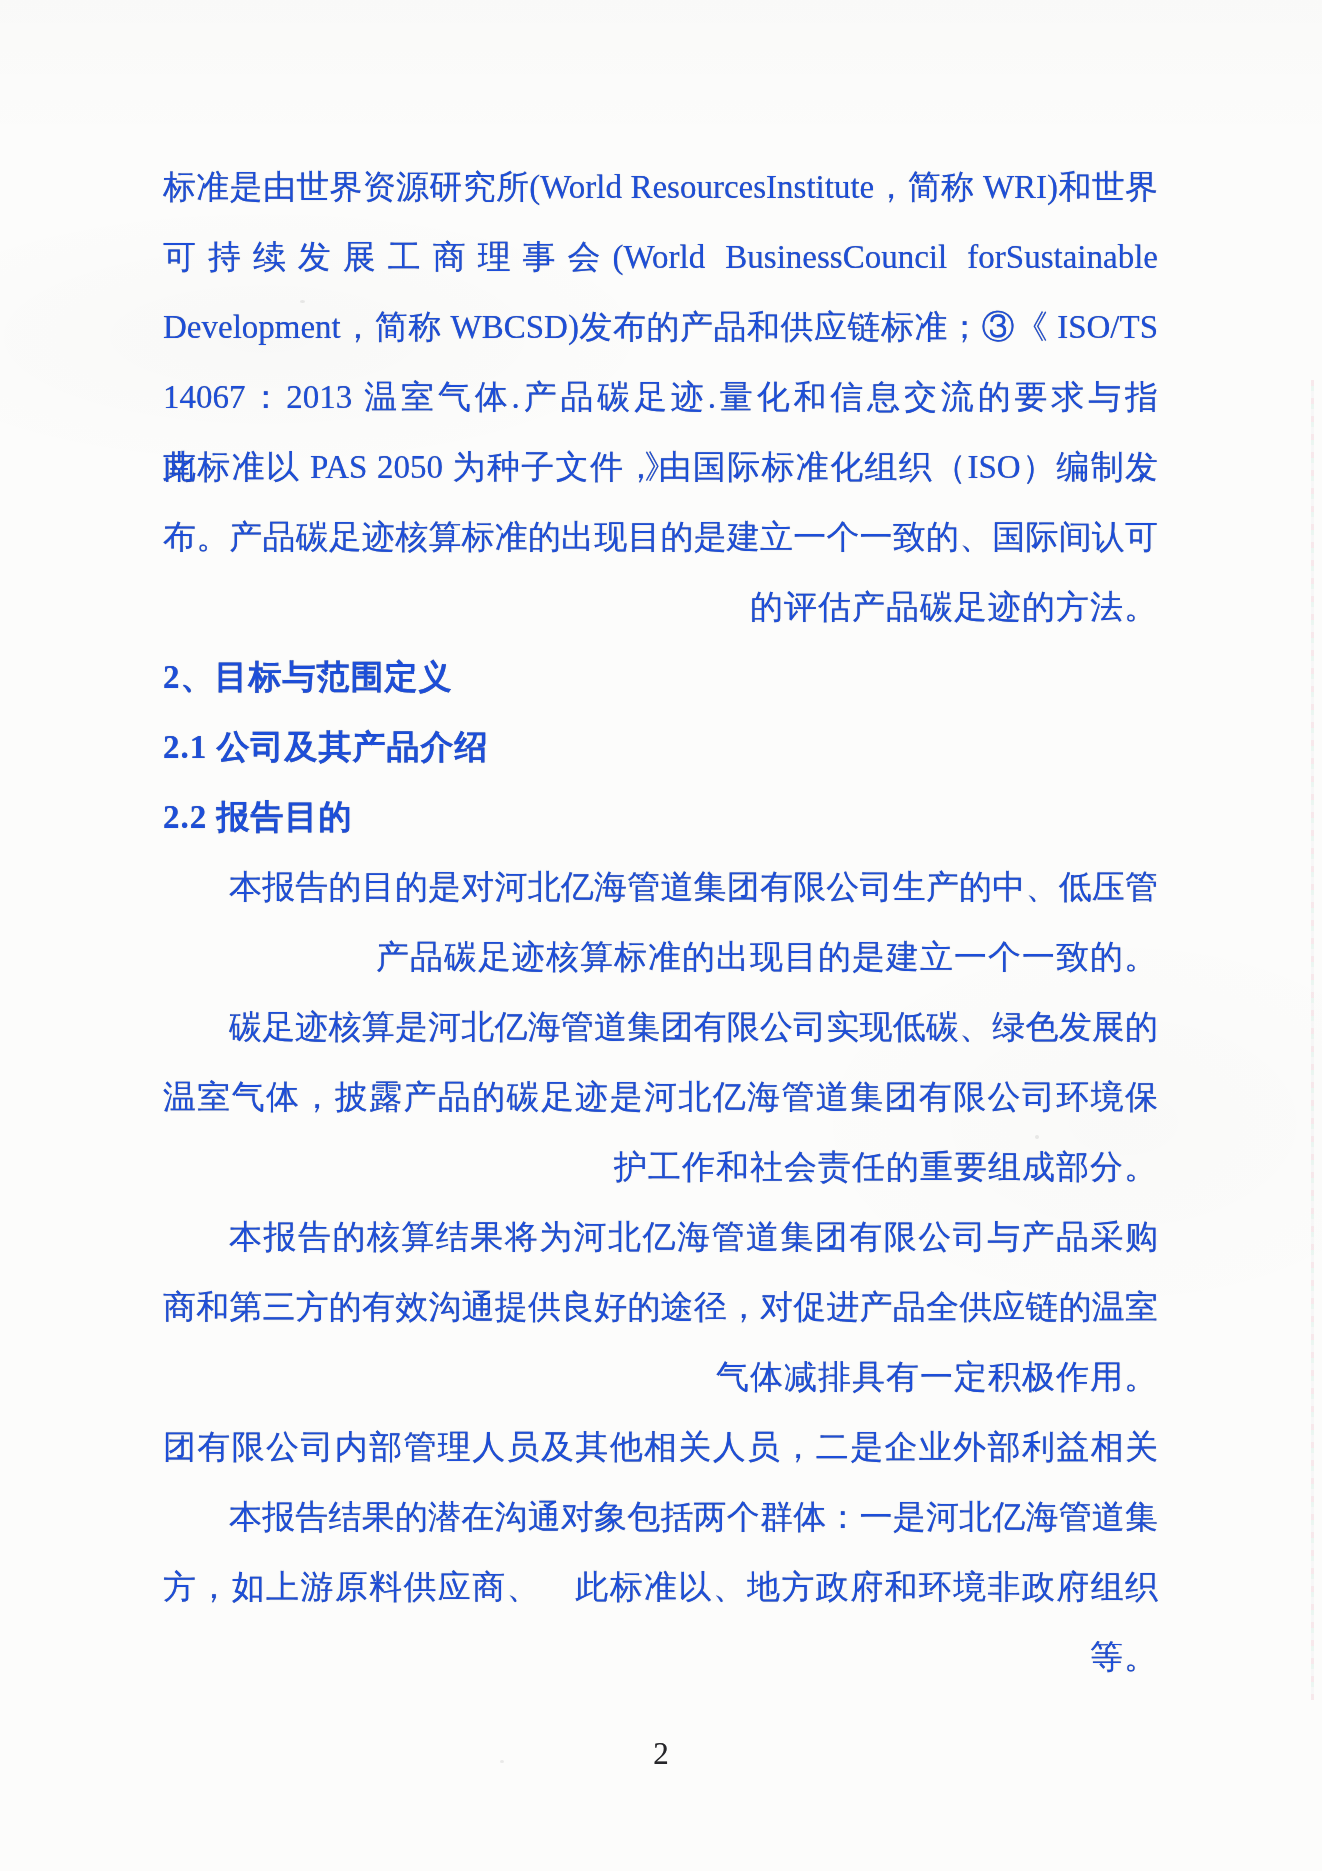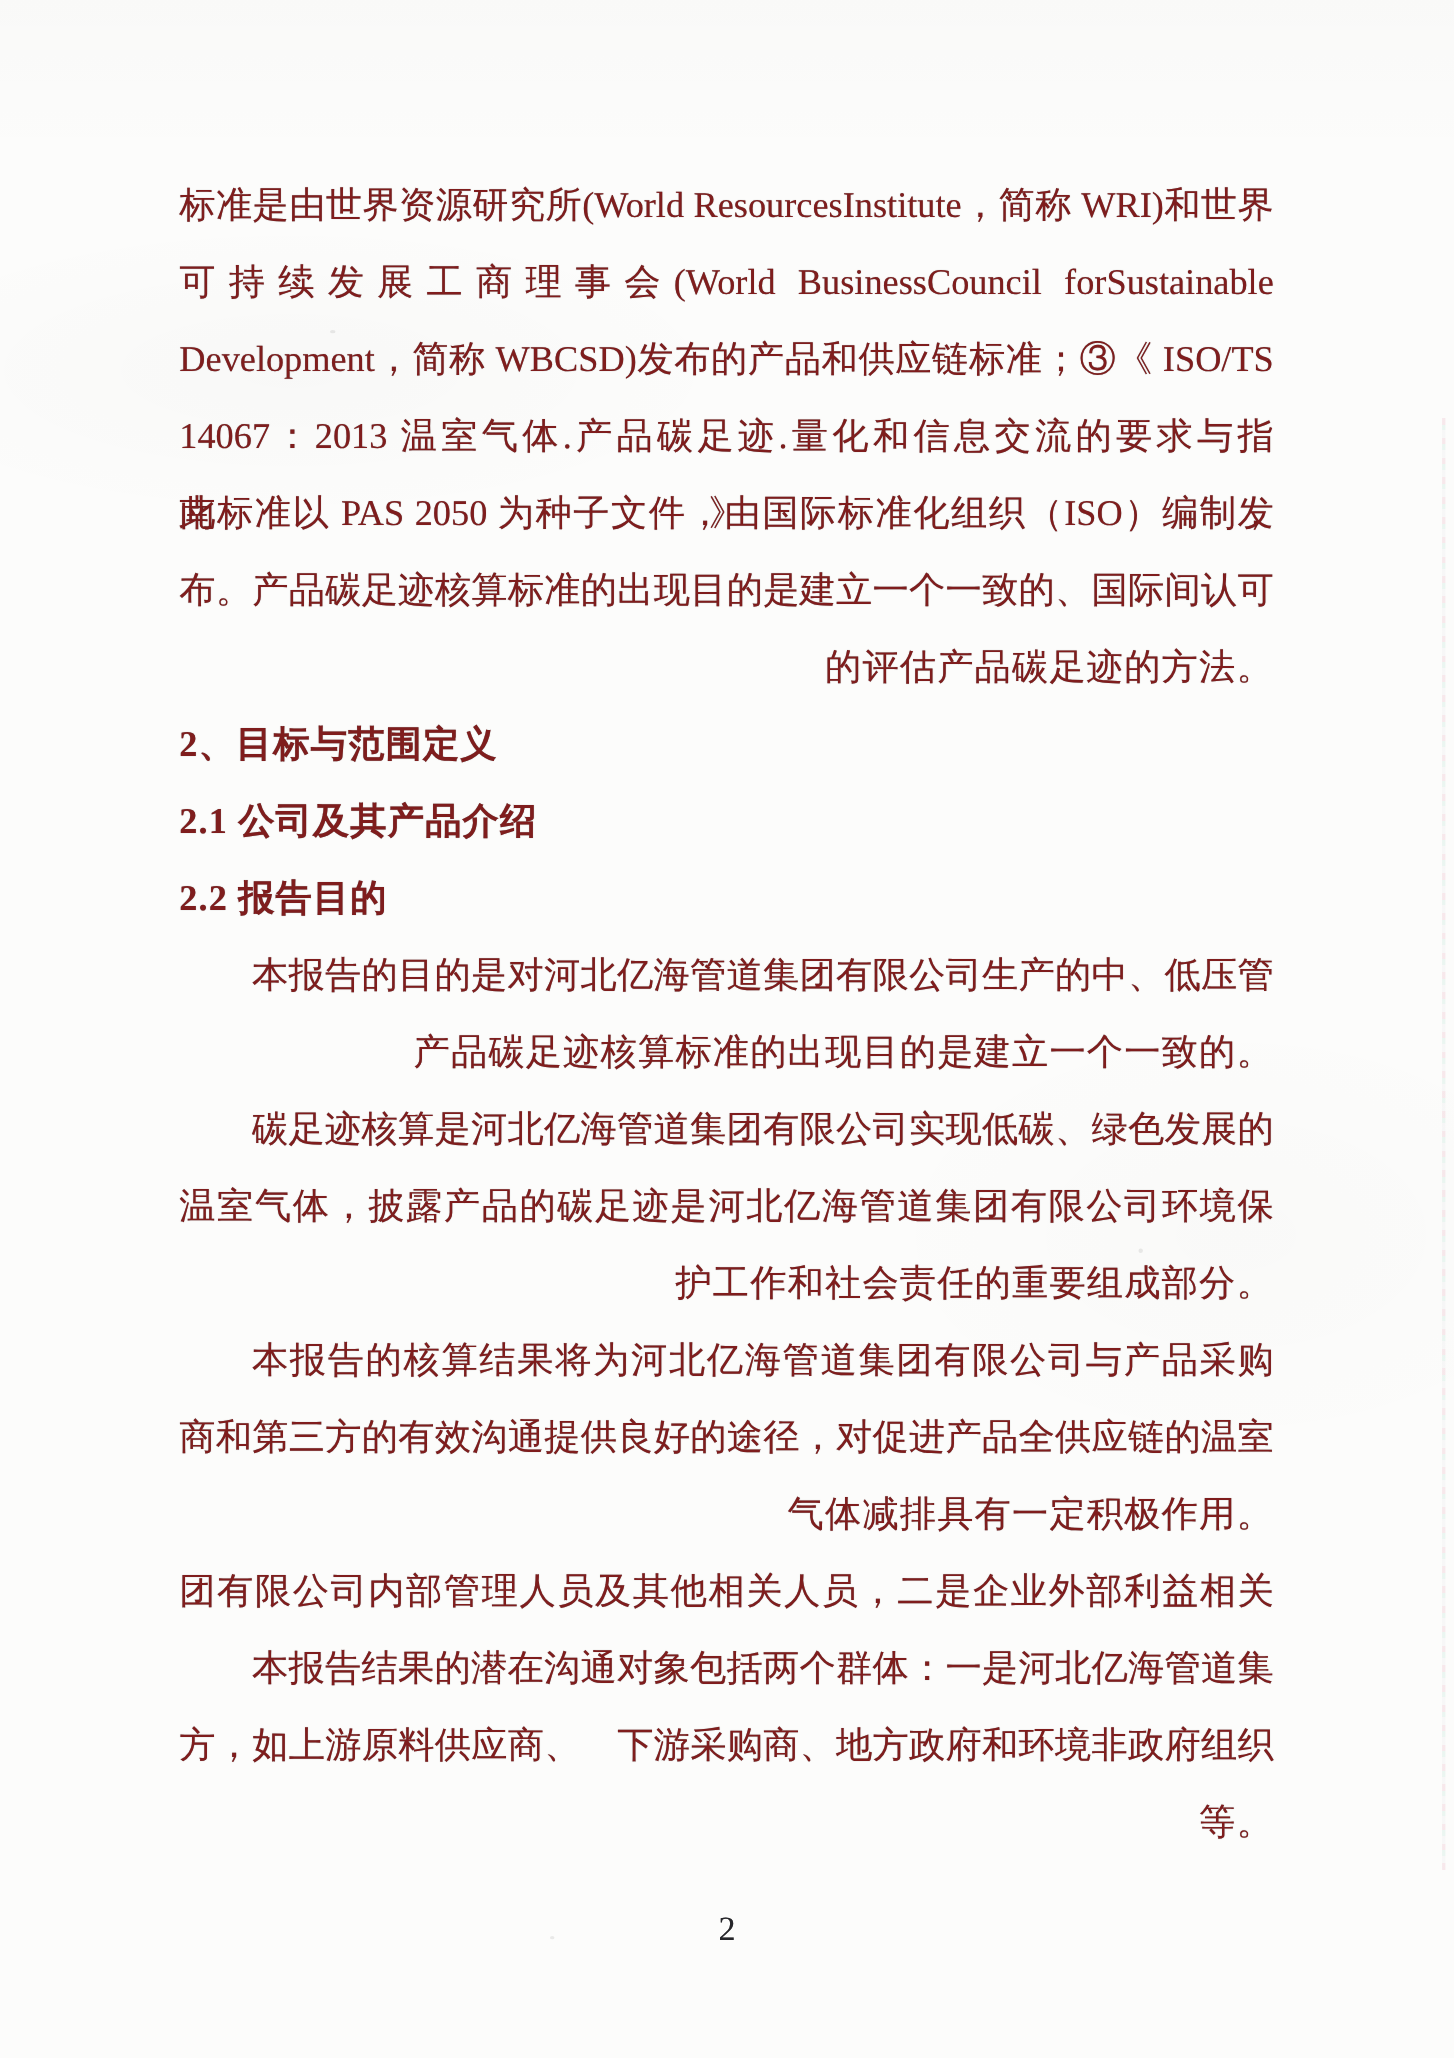--- a/index.html
+++ b/index.html
@@ -45,21 +45,21 @@
   .speck { position: absolute; background: rgba(70,70,70,0.10); border-radius: 50%; }
   .speck.s1 { left: 300px; top: 300px; width: 5px; height: 3px; }
   .speck.s2 { left: 500px; top: 1760px; width: 4px; height: 3px; }
   .speck.s3 { left: 1035px; top: 1135px; width: 4px; height: 4px; }
 
   .doc-lines {
     position: absolute;
     left: 163px;
     top: 152px;
     width: 995px;
-    color: #7f1d1d;
+    color: #1d4ed8;
     font-size: 33px;
     text-shadow: 0 0 0.7px rgba(20,20,20,0.55);
   }
   .line {
     height: 70px;
     line-height: 70px;
     overflow: visible;
   }
   .line.justify {
     text-align: justify;
@@ -105,21 +105,21 @@
       <div class="line justify-indent">本报告的目的是对河北亿海管道集团有限公司生产的中、低压管</div>
       <div class="line plain">产品碳足迹核算标准的出现目的是建立一个一致的。</div>
       <div class="line justify-indent">碳足迹核算是河北亿海管道集团有限公司实现低碳、绿色发展的</div>
       <div class="line justify">温室气体，披露产品的碳足迹是河北亿海管道集团有限公司环境保</div>
       <div class="line plain">护工作和社会责任的重要组成部分。</div>
       <div class="line justify-indent">本报告的核算结果将为河北亿海管道集团有限公司与产品采购</div>
       <div class="line justify">商和第三方的有效沟通提供良好的途径，对促进产品全供应链的温室</div>
       <div class="line plain">气体减排具有一定积极作用。</div>
       <div class="line justify">团有限公司内部管理人员及其他相关人员，二是企业外部利益相关</div>
       <div class="line justify-indent">本报告结果的潜在沟通对象包括两个群体：一是河北亿海管道集</div>
-      <div class="line justify">方，如上游原料供应商、　下游采购商、地方政府和环境非政府组织</div>
+      <div class="line justify">方，如上游原料供应商、　此标准以、地方政府和环境非政府组织</div>
       <div class="line plain">等。</div>
     </div>
   <div class="page-number">2</div>
   <div class="scan-strip"></div>
   <div class="speck s1"></div>
   <div class="speck s2"></div>
   <div class="speck s3"></div>
 </div>
 
 </body></html>

